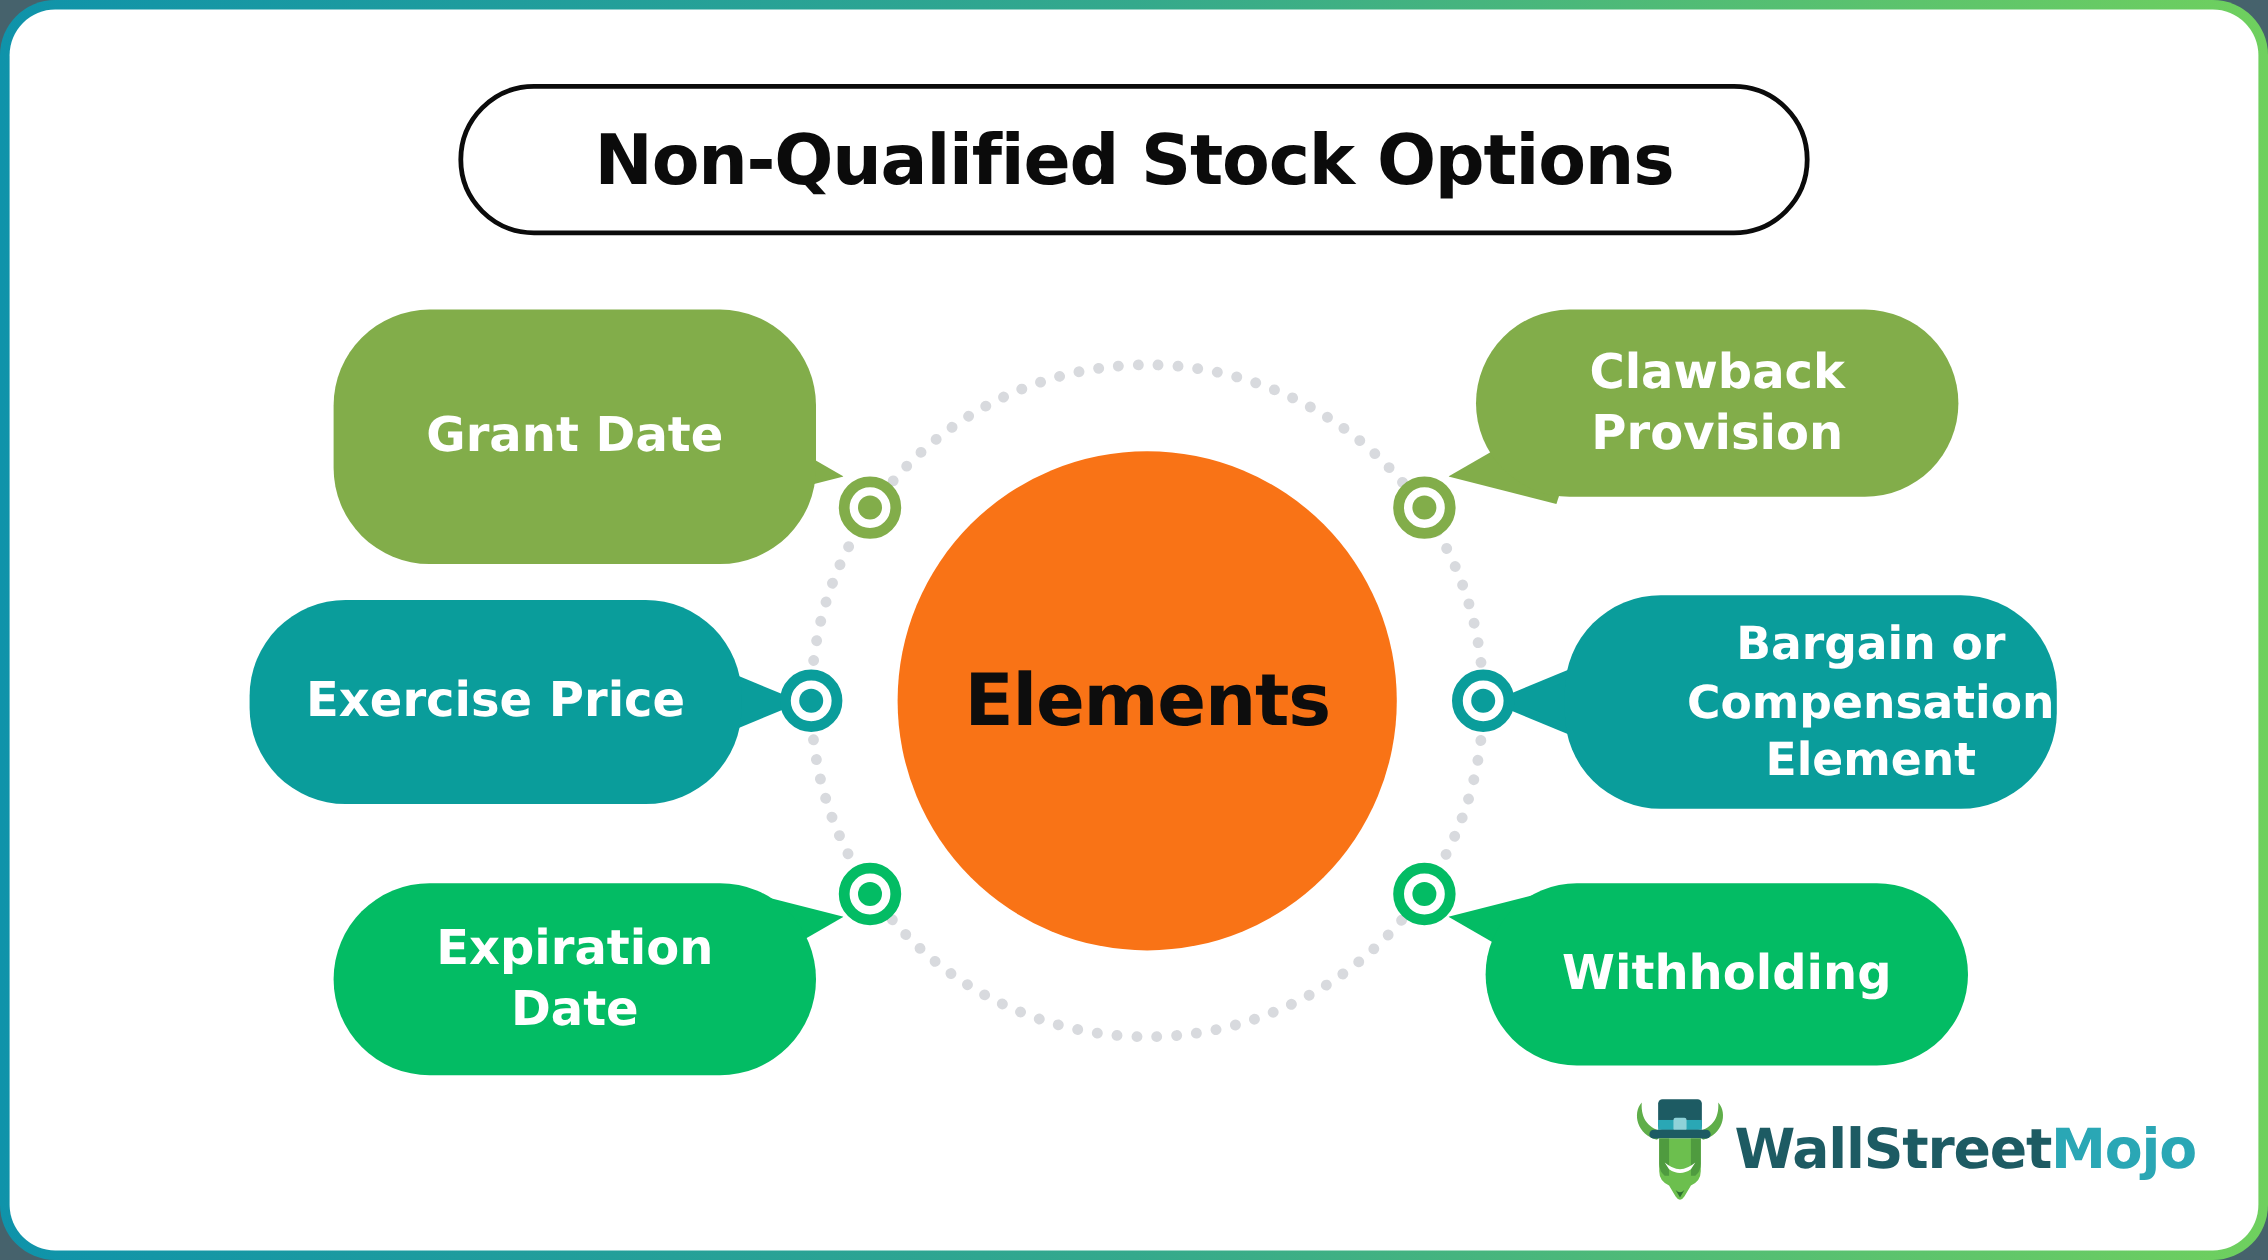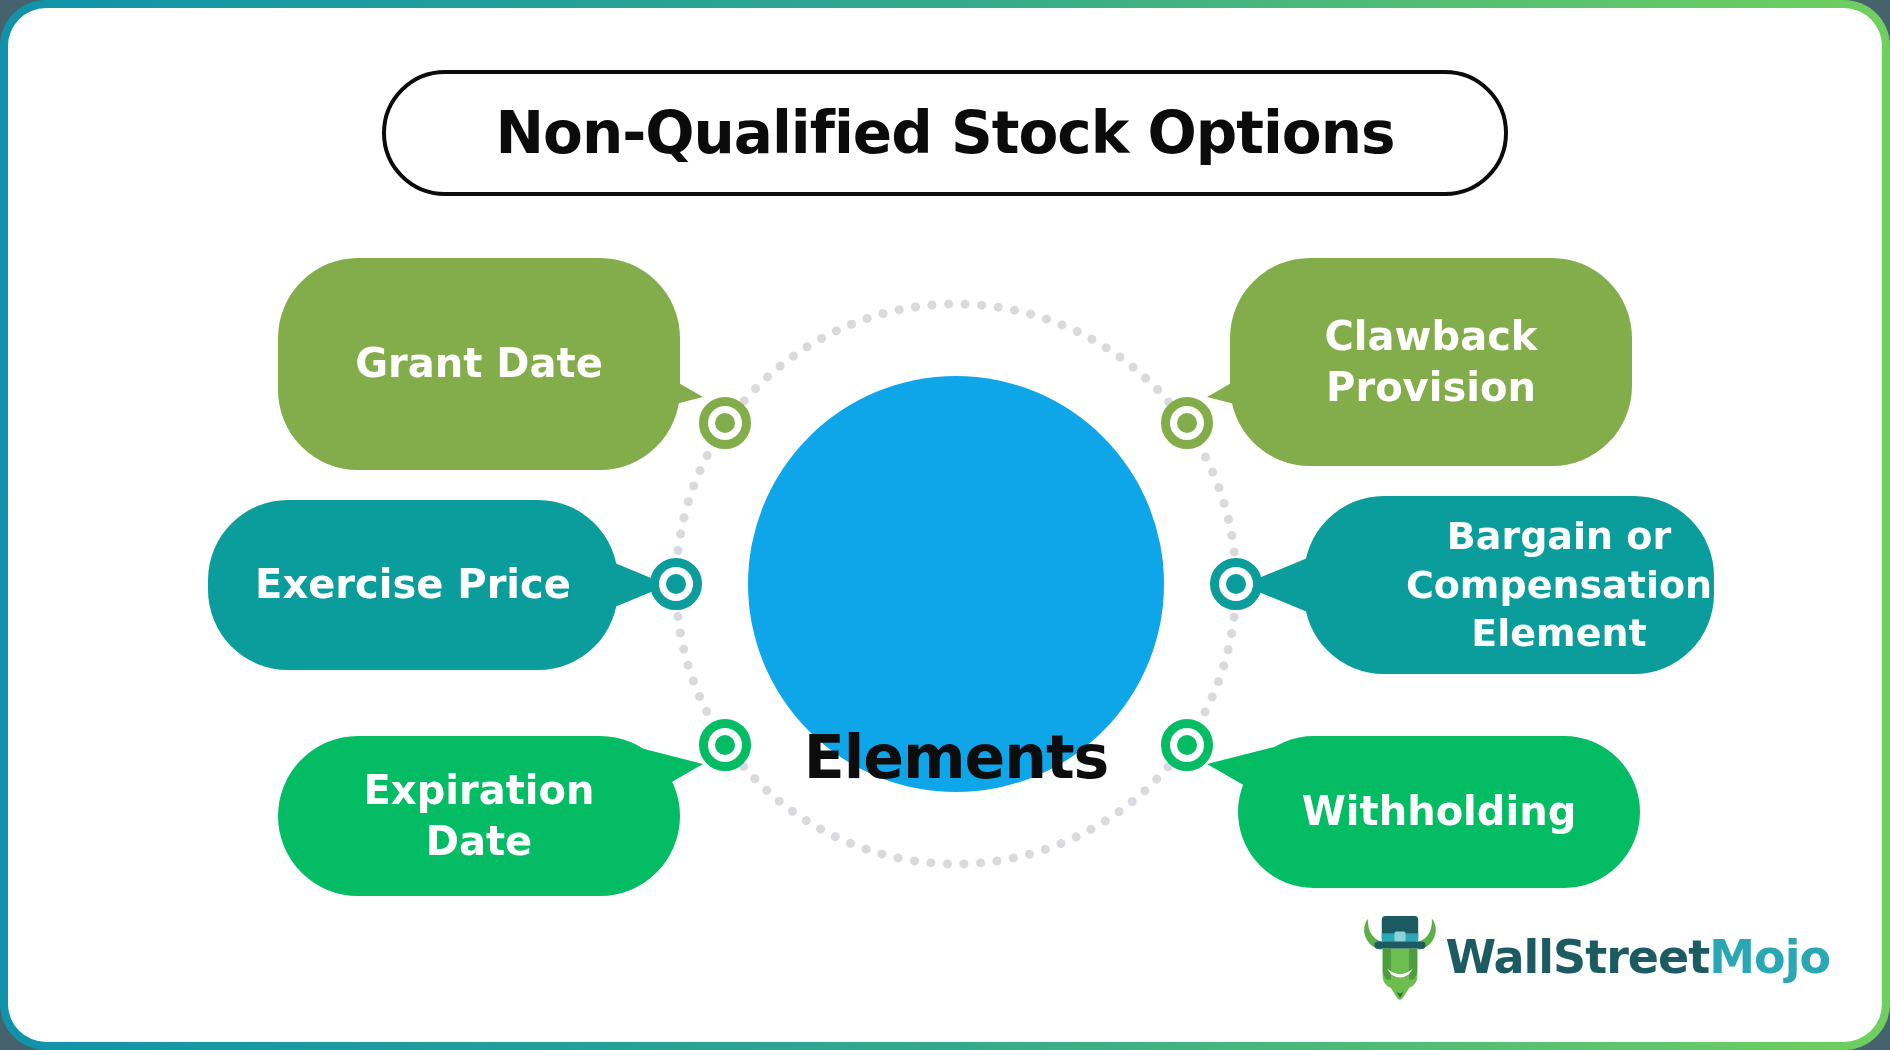--- a/index.html
+++ b/index.html
@@ -9,21 +9,21 @@
   .card-inner{position:absolute;inset:8px;border-radius:38px;background:#ffffff;overflow:hidden;}
 
   
   .title-pill{position:absolute;left:50%;top:62px;transform:translateX(-50%);
       width:1126px;height:126px;border:4px solid #0b0b0b;border-radius:75px;
       display:flex;align-items:center;justify-content:center;background:#fff;box-sizing:border-box;z-index:5;}
   .title-pill span{font-size:58px;font-weight:800;letter-spacing:-1px;color:#0b0b0b;}
 
   
   .center-circle{position:absolute;left:740px;top:368px;width:416px;height:416px;border-radius:50%;
-      background:#0ea5e9;display:flex;align-items:flex-end;justify-content:center;z-index:2;}
+      background:#f97316;display:flex;align-items:center;justify-content:center;z-index:2;}
   .center-circle span{font-size:60px;font-weight:800;color:#0d0d0d;letter-spacing:-1px;}
   svg.ring{position:absolute;left:0;top:0;z-index:1;}
 
   
   .c-olive{--c:#82ad4a;}
   .c-teal{--c:#0a9d9b;}
   .c-green{--c:#03bc64;}
 
   
   .bubble{position:absolute;background:var(--c);border-radius:80px;display:flex;align-items:center;
@@ -31,21 +31,21 @@
   .bubble span{color:#ffffff;font-weight:700;font-size:40px;line-height:1.28;}
   .tail{position:absolute;background:var(--c);z-index:3;}
 
   .b-grant{left:270px;top:250px;width:402px;height:212px;}
   .t-grant{left:575px;top:320px;width:120px;height:92px;clip-path:polygon(0 0,100% 75%,25% 100%);}
   .b-exercise{left:200px;top:492px;width:410px;height:170px;justify-content:center;}
   .t-exercise{left:585px;top:546px;width:75px;height:62px;clip-path:polygon(0 0,100% 50%,0 100%);}
   .b-expiration{left:270px;top:728px;width:402px;height:160px;}
   .b-expiration span{max-width:250px;}
   .t-expiration{left:575px;top:733px;width:120px;height:92px;clip-path:polygon(0 100%,100% 25%,25% 0);}
-  .b-clawback{left:1222px;top:250px;width:402px;height:208px;}
+  .b-clawback{left:1222px;top:250px;width:402px;height:156px;}
   .b-clawback span{max-width:280px;}
   .t-clawback{left:1199px;top:320px;width:120px;height:92px;clip-path:polygon(100% 0,0 75%,75% 100%);}
   .b-bargain{left:1296px;top:488px;width:410px;height:178px;justify-content:flex-end;}
   .b-bargain span{max-width:310px;font-size:38px;}
   .t-bargain{left:1234px;top:546px;width:75px;height:62px;clip-path:polygon(100% 0,0 50%,100% 100%);}
   .b-withholding{left:1230px;top:728px;width:402px;height:152px;}
   .t-withholding{left:1199px;top:733px;width:120px;height:92px;clip-path:polygon(100% 100%,0 25%,75% 0);}
 
   
   .marker{position:absolute;width:52px;height:52px;border-radius:50%;border:9px solid var(--c);

